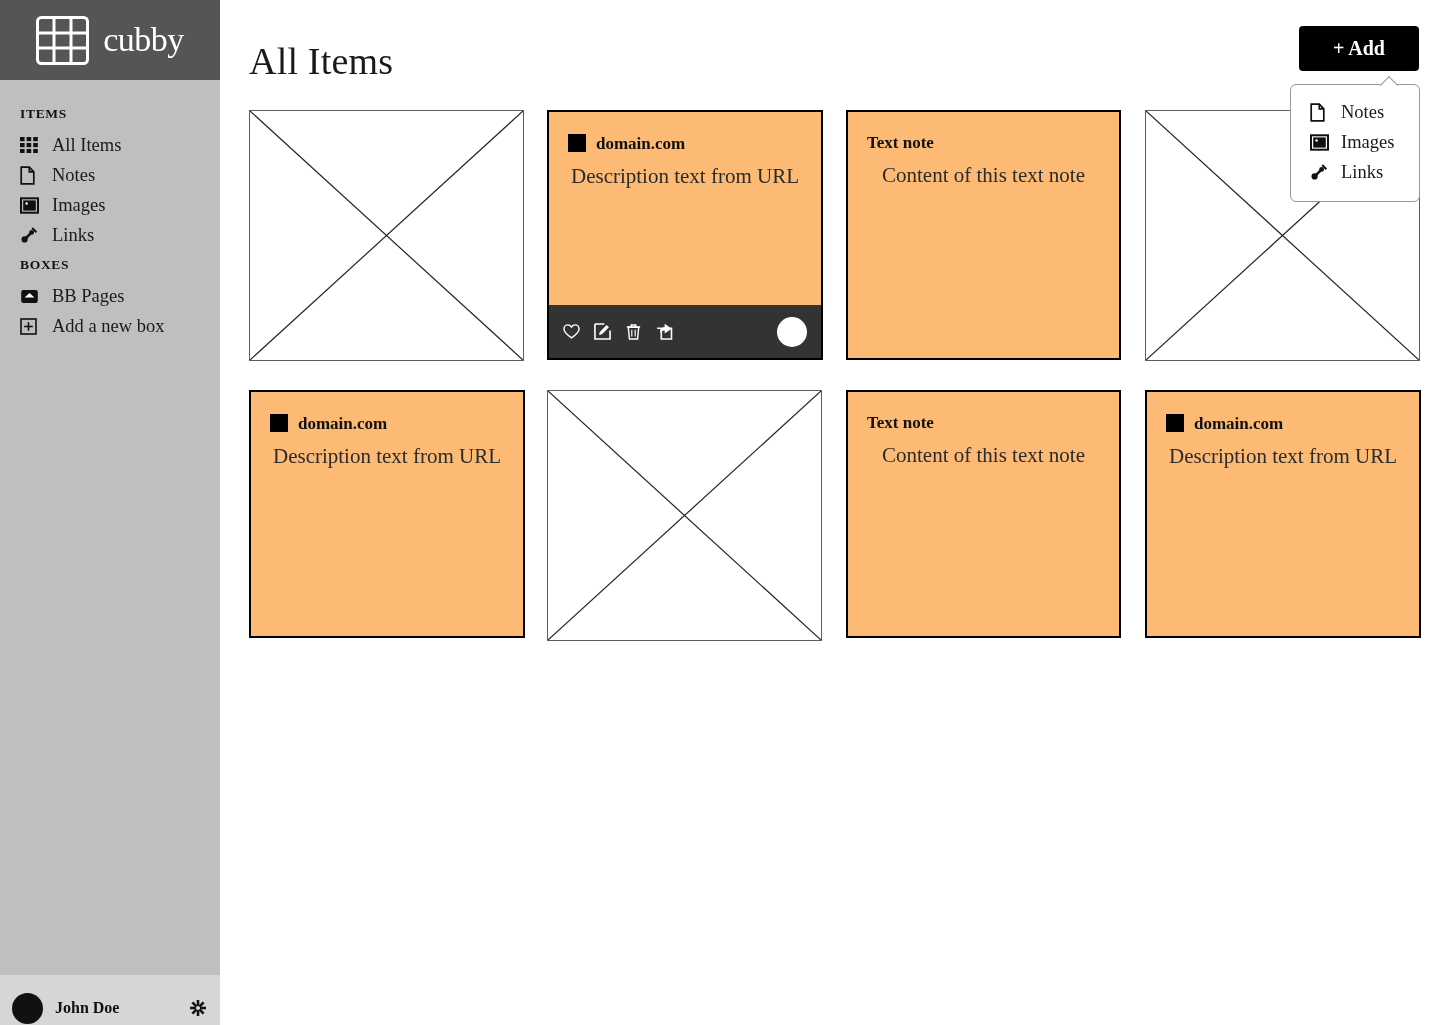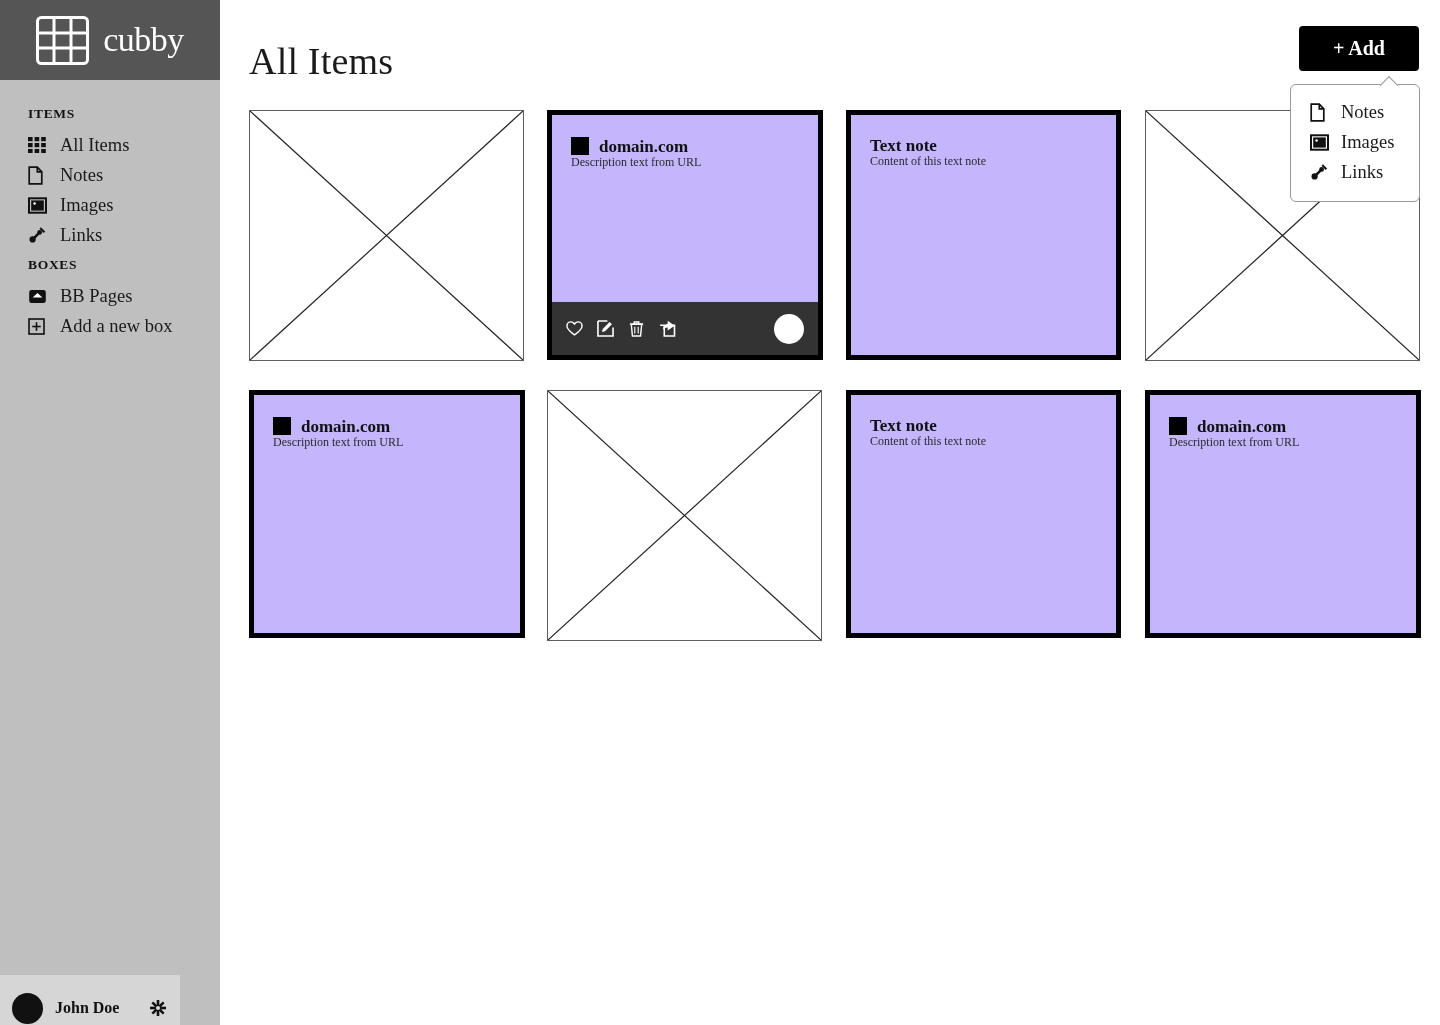--- a/index.html
+++ b/index.html
@@ -37,21 +37,21 @@
     gap: 14px;
   }
   #logo-mark { width: 53px; height: 49px; display: block; }
   #logo-text {
     color: #ffffff;
     font-size: 34px;
     letter-spacing: -0.5px;
     line-height: 1;
   }
 
-  .nav-section { padding: 0 0 0 8px; }
+  .nav-section { padding: 0 0 0 0; }
   .section-title {
     font-family: "Liberation Serif", serif;
     font-weight: bold;
     font-size: 13.5px;
     letter-spacing: 0.7px;
     color: #111111;
     padding-left: 20px;
   }
   #items-section-title { margin-top: 26px; }
   #boxes-section-title { margin-top: 7px; }
@@ -77,21 +77,21 @@
     font-size: 18.5px;
     color: #1a1a1a;
     line-height: 1;
   }
 
   
   #sidebar-footer {
     position: absolute;
     left: 0;
     bottom: 0;
-    width: 180px;
+    width: 220px;
     height: 50px;
     background: #d6d6d6;
     display: flex;
     align-items: center;
     padding: 16px 14px 0 12px;
   }
   #avatar {
     width: 31px; height: 31px;
     border-radius: 50%;
     background: #111111;
@@ -193,22 +193,22 @@
   
   #card-grid {
     position: absolute;
     left: 29px;
     top: 90px;
     width: 1175px;
   }
 
   .card {
     position: absolute;
-    background: #c4b5fd;
-    border: 5px solid #000000;
+    background: #fdba74;
+    border: 2px solid #000000;
     overflow: hidden;
   }
   .card-body { padding: 22px 19px 0 19px; }
 
   .card-head {
     display: flex;
     align-items: center;
     gap: 10px;
   }
   .favicon {
@@ -216,24 +216,25 @@
     background: #000000;
     flex: 0 0 18px;
   }
   .card-title {
     font-weight: bold;
     font-size: 17px;
     color: #111111;
     line-height: 1;
   }
   .card-desc {
-    margin-top: 0;
-    font-size: 12px;
+    margin-top: 12px;
+    font-size: 21px;
     color: #2b2b2b;
     line-height: 1.2;
+    text-align: center;
   }
 
   
   .card-image { border: 1px solid #5e5e5e; background: #ffffff; position: absolute; }
   .card-image svg { display: block; width: 100%; height: 100%; }
 
   
   .card-toolbar {
     position: absolute;
     left: 0; right: 0; bottom: 0;

